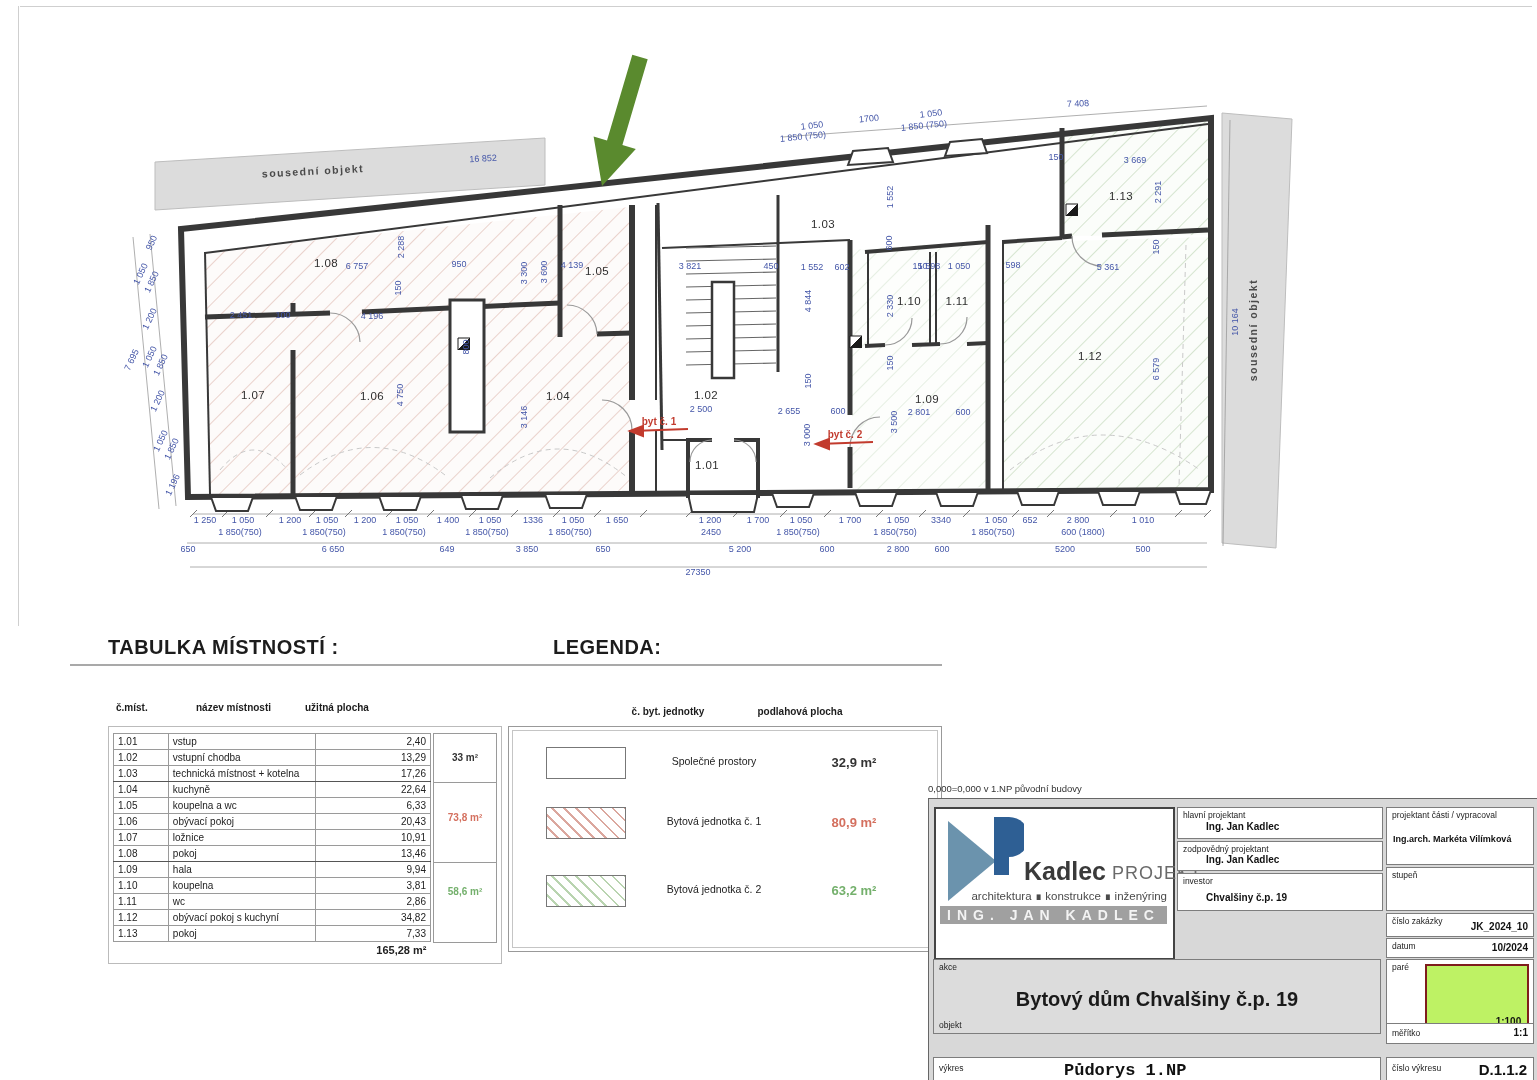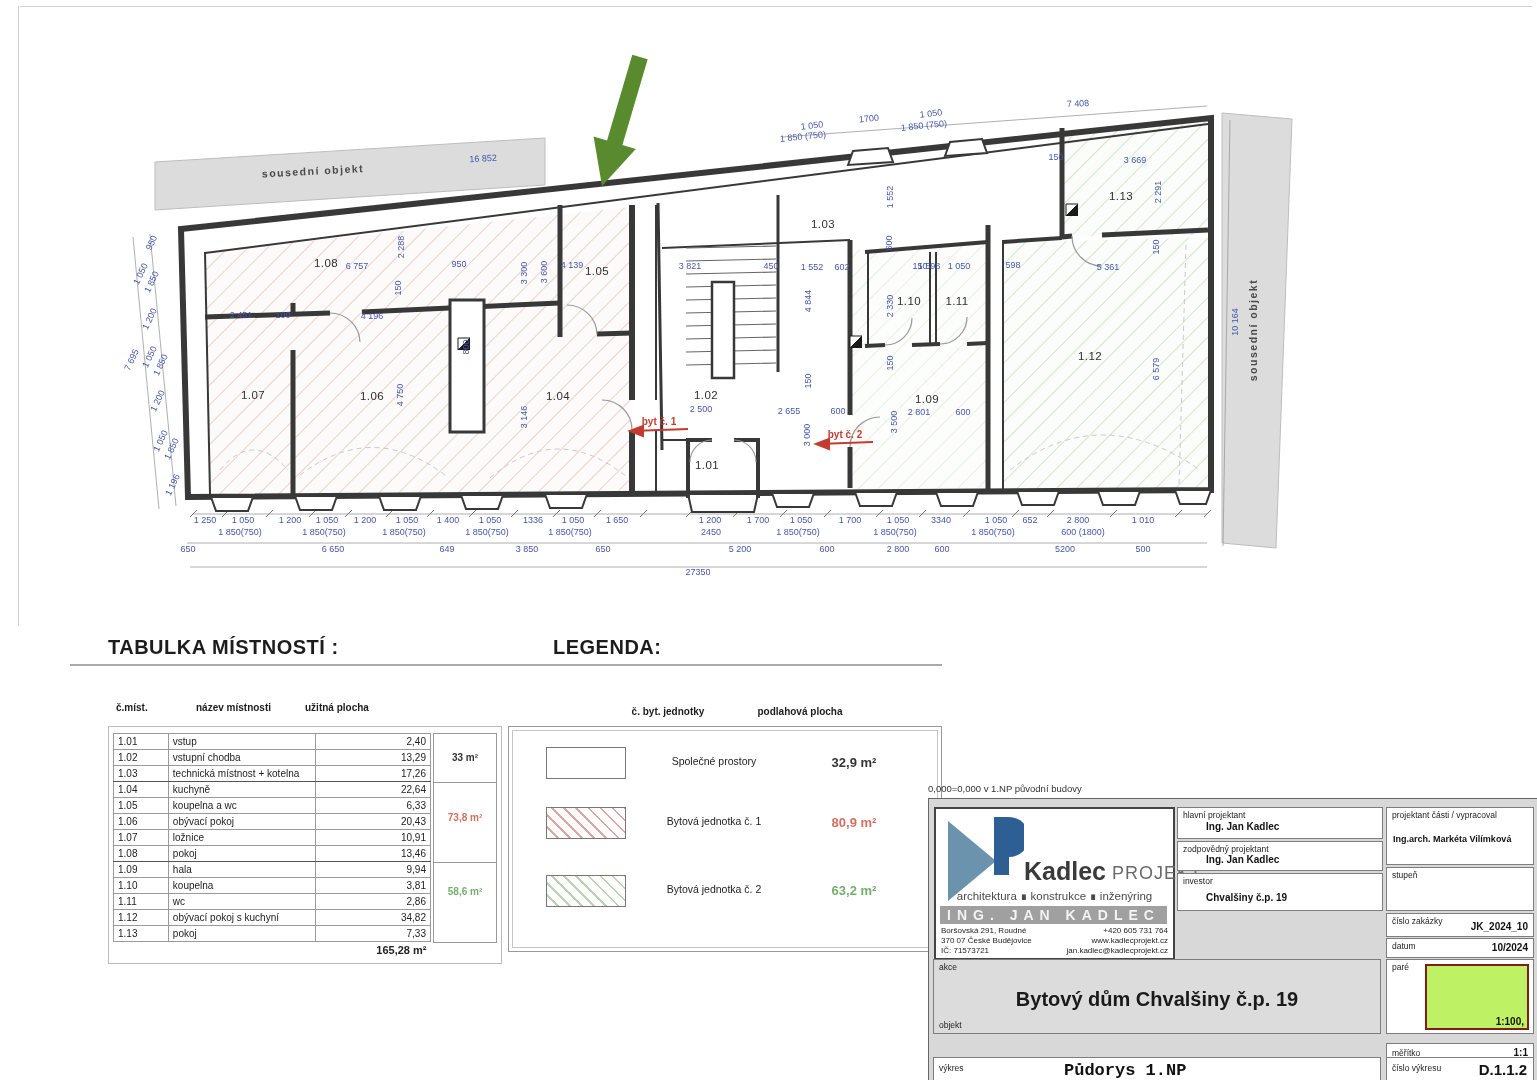--- a/index.html
+++ b/index.html
@@ -44,21 +44,21 @@
   
   #tb-note{left:928px;top:783px;font-size:9.5px;color:#333;}
   #titleblock{left:928px;top:798px;width:608px;height:284px;background:#d8d8d8;border:1px solid #666;}
   .cell{position:absolute;background:#fff;border:1px solid #7d7d7d;}
   .cell.gray{background:#dcdcdc;}
   .lab{position:absolute;left:5px;top:2px;font-size:8.5px;color:#222;}
   .val{position:absolute;font-size:10px;font-weight:bold;color:#111;white-space:nowrap;}
   #logo-cell{left:5px;top:8px;width:237px;height:149px;border:2px solid #444;}
   .logo-name{position:absolute;left:88px;top:48px;font-size:25px;font-weight:bold;color:#3a3a3a;}
   .logo-suffix{position:absolute;left:176px;top:54px;font-size:18px;color:#6a6a6a;letter-spacing:1px;}
-  .logo-tag{position:absolute;left:6px;top:80px;width:225px;font-size:11.5px;color:#4a4a4a;text-align:center;}
+  .logo-tag{position:absolute;left:6px;top:80px;width:225px;font-size:11.5px;color:#4a4a4a;text-align:right;}
   .logo-banner{position:absolute;left:4px;top:97px;width:227px;background:#a0a0a0;color:#f3f3f3;
      font-size:14px;font-weight:bold;letter-spacing:6px;text-align:center;padding:1px 0;}
   .logo-contact{position:absolute;left:5px;top:117px;width:227px;font-size:8px;color:#222;line-height:1.22;}
   .logo-contact .r{float:right;}
   .tb-title{position:absolute;left:0;top:28px;width:100%;text-align:center;
      font-size:20px;font-weight:bold;color:#1a1a1a;}
 </style>
 </head>
 <body>
 
@@ -473,25 +473,20 @@
   <div class="cell" id="logo-cell">
     <svg width="80" height="90" style="position:absolute;left:8px;top:6px;">
       <polygon points="4,6 4,86 52,46" fill="#6b93ad"></polygon>
       <rect x="50" y="2" width="15" height="58" fill="#2e5f94"></rect>
       <path d="M65,2 A20,20 0 0 1 65,42 Z" fill="#2e5f94"></path>
     </svg>
     <div class="logo-name">Kadlec</div>
     <div class="logo-suffix">PROJEKT</div>
     <div class="logo-tag">architektura  ∎  konstrukce  ∎  inženýring</div>
     <div class="logo-banner">ING. JAN KADLEC</div>
-    <div class="logo-contact">
-      <div><span>Boršovská 291, Roudné</span><span class="r">+420 605 731 764</span></div>
-      <div><span>370 07 České Budějovice</span><span class="r">www.kadlecprojekt.cz</span></div>
-      <div><span>IČ:   71573721</span><span class="r">jan.kadlec@kadlecprojekt.cz</span></div>
-    </div>
   </div>
 
   <div class="cell" style="left:248px;top:8px;width:204px;height:30px;">
     <div class="lab">hlavní projektant</div>
     <div class="val" style="left:28px;top:13px;">Ing. Jan Kadlec</div>
   </div>
   <div class="cell" style="left:248px;top:42px;width:204px;height:28px;">
     <div class="lab">zodpovědný projektant</div>
     <div class="val" style="left:28px;top:12px;">Ing. Jan Kadlec</div>
   </div>
@@ -525,21 +520,21 @@
     <div class="lab" style="top:5px;">výkres</div>
     <div class="val" style="left:130px;top:3px;font-size:17px;font-family:Liberation Mono, monospace;">Půdorys 1.NP</div>
   </div>
 
   <div class="cell" style="left:457px;top:160px;width:146px;height:73px;">
     <div class="lab">paré</div>
     <div style="position:absolute;left:38px;top:4px;width:100px;height:62px;border:2px solid #7f1d1d;background:#bef264;text-decoration:underline;">
       <div class="val" style="right:3px;bottom:1px;top:auto;">1:100,</div>
     </div>
   </div>
-  <div class="cell" style="left:457px;top:244px;width:146px;height:19px;">
+  <div class="cell" style="left:457px;top:224px;width:146px;height:19px;">
     <div class="lab" style="top:4px;">měřítko</div>
     <div class="val" style="right:5px;top:3px;">1:1</div>
   </div>
   <div class="cell" style="left:457px;top:258px;width:146px;height:24px;">
     <div class="lab" style="top:5px;">číslo výkresu</div>
     <div class="val" style="right:6px;top:3px;font-size:15px;">D.1.1.2</div>
   </div>
 </div>
 
 </body></html>

